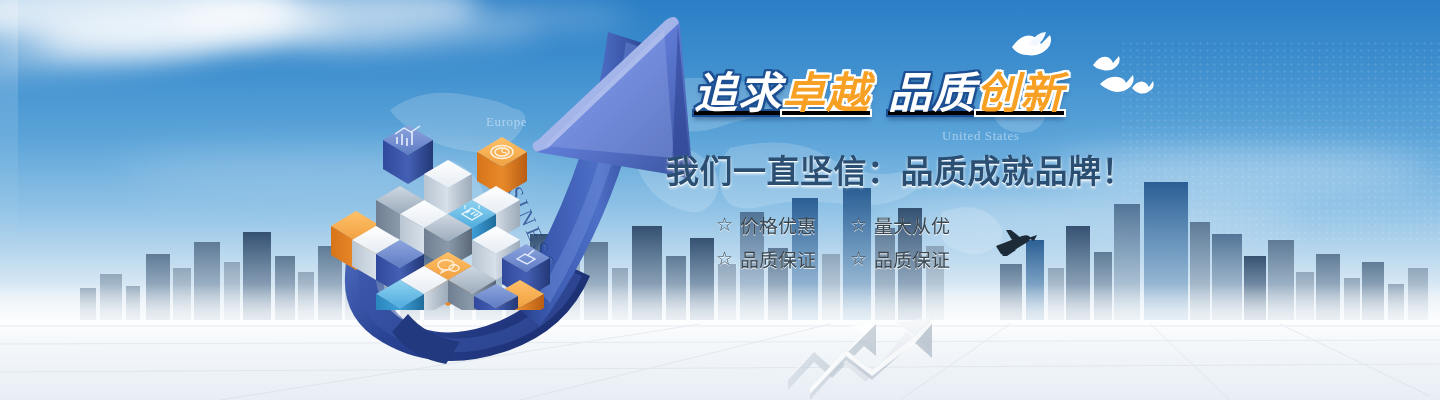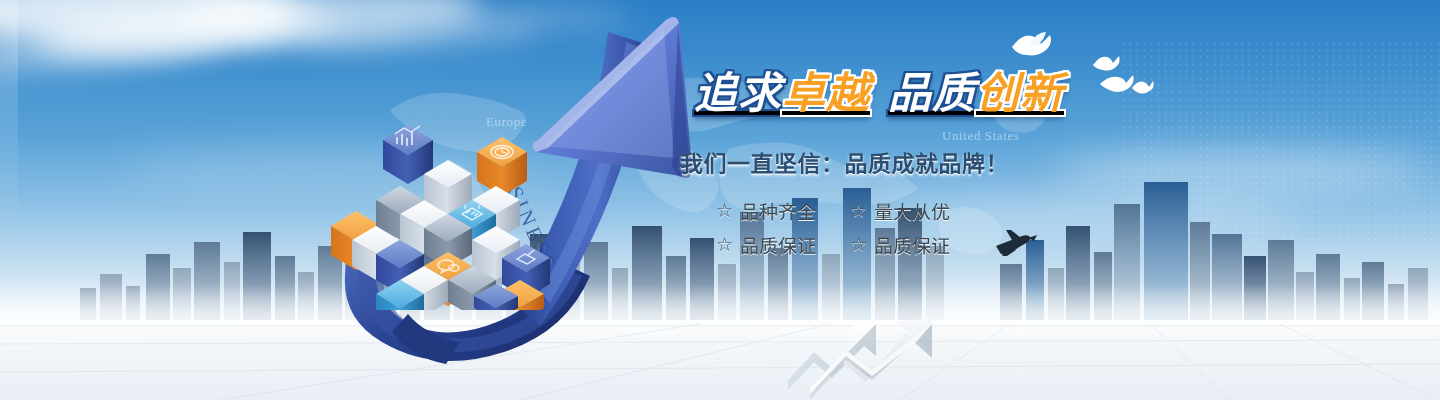--- a/index.html
+++ b/index.html
@@ -120,23 +120,23 @@
     background:linear-gradient(180deg,#ffd36b 0%,#fbb03b 42%,#ef8b11 100%);
     -webkit-background-clip:text;background-clip:text;
     text-shadow:
       -2px 0 0 #ffffff, 2px 0 0 #ffffff, 0 -2px 0 #ffffff, 0 2px 0 #ffffff,
       -2px -2px 0 #ffffff, 2px -2px 0 #ffffff, -2px 2px 0 #ffffff, 2px 2px 0 #ffffff,
       0 4px 5px rgba(10,40,85,.45);
   }
   .gap{display:inline-block;width:18px;}
 
   .subtitle{
-    margin-top:30px;margin-left:20px;
+    margin-top:30px;margin-left:6px;
     font-family:"DejaVu Sans","Liberation Sans",sans-serif;
-    font-weight:bold;font-size:23px;letter-spacing:.5px;
+    font-weight:bold;font-size:33px;letter-spacing:.5px;
     color:#2b4f73;white-space:nowrap;
     text-shadow:0 1px 0 rgba(255,255,255,.95), 0 2px 3px rgba(255,255,255,.8);
   }
 
   .features{
     margin-top:18px;margin-left:56px;
     display:grid;grid-template-columns:128px 128px;
     row-gap:7px;column-gap:6px;
   }
   .feat{
@@ -603,21 +603,21 @@
     <div class="headline hl1">
       <span class="w">追求</span><span class="o">卓越</span><span class="gap"></span><span class="w">品质</span><span class="o">创新</span>
     </div>
 
 
     <div class="subtitle">我们一直坚信：品质成就品牌！</div>
 
     <div class="features">
       <div class="feat">
         <span class="star">☆</span>
-        <span>品种齐全</span>
+        <span>价格优惠</span>
       </div>
       <div class="feat">
         <span class="star">☆</span>
         <span>量大从优</span>
       </div>
       <div class="feat">
         <span class="star">☆</span>
         <span>品质保证</span>
       </div>
       <div class="feat">

